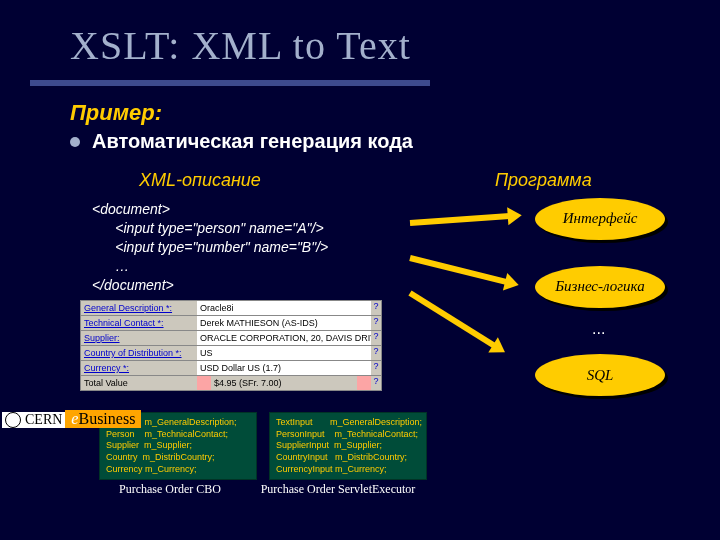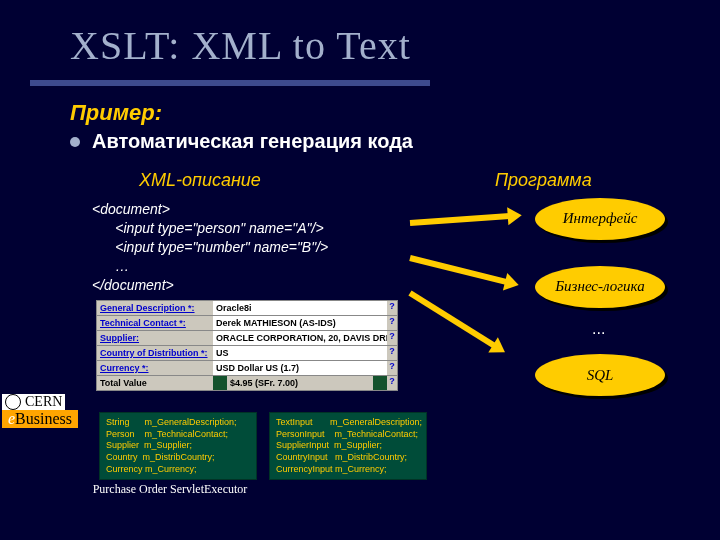--- a/index.html
+++ b/index.html
@@ -87,27 +87,26 @@
     font-style: italic;
     font-size: 14px;
     line-height: 1.35;
     color: #fff;
     white-space: pre;
   }
   
   .form-mock {
     position: absolute;
     top: 300px;
-    left: 96px;
+    left: 80px;
     width: 300px;
-    background: #14532d;
+    background: #fca5a5;
     font-size: 9px;
     color: #000;
     border: 1px solid #888;
-    font-weight: bold;
   }
   .form-row {
     display: flex;
     align-items: stretch;
     border-bottom: 1px solid #888;
   }
   .form-row:last-child { border-bottom: none; gap: 14px; }
   .form-label {
     width: 110px;
     padding: 2px 3px;
@@ -207,22 +206,22 @@
     left: 592px;
     color: #fff;
     font-size: 16px;
   }
   
   .footer {
     position: absolute;
     bottom: 2px;
     left: 2px;
     display: flex;
-    flex-direction: column;
-    align-items: flex-start;
+    flex-direction: row;
+    align-items: flex-end;
   }
   .cern-row {
     display: flex;
     align-items: center;
     gap: 4px;
     color: #000;
     background: #fff;
     padding: 0 3px;
     font-size: 14px;
     font-family: "Times New Roman", serif;
@@ -304,20 +303,21 @@
 Supplier  m_Supplier;
 Country  m_DistribCountry;
 Currency m_Currency;</div>
     <div class="code-box" style="white-space:pre">TextInput       m_GeneralDescription;
 PersonInput    m_TechnicalContact;
 SupplierInput  m_Supplier;
 CountryInput   m_DistribCountry;
 CurrencyInput m_Currency;</div>
   </div>
   <div class="caption-row">
+    <div class="cap">Purchase Order CBO</div>
     <div class="cap">Purchase Order ServletExecutor</div>
   </div>
 
   <div class="arrow a1"></div>
   <div class="arrow a2"></div>
   <div class="arrow a3"></div>
 
   <div class="oval o1 lines">Интерфейс</div>
   <div class="oval o2 lines">Бизнес-логика</div>
   <div class="dots">...</div>

